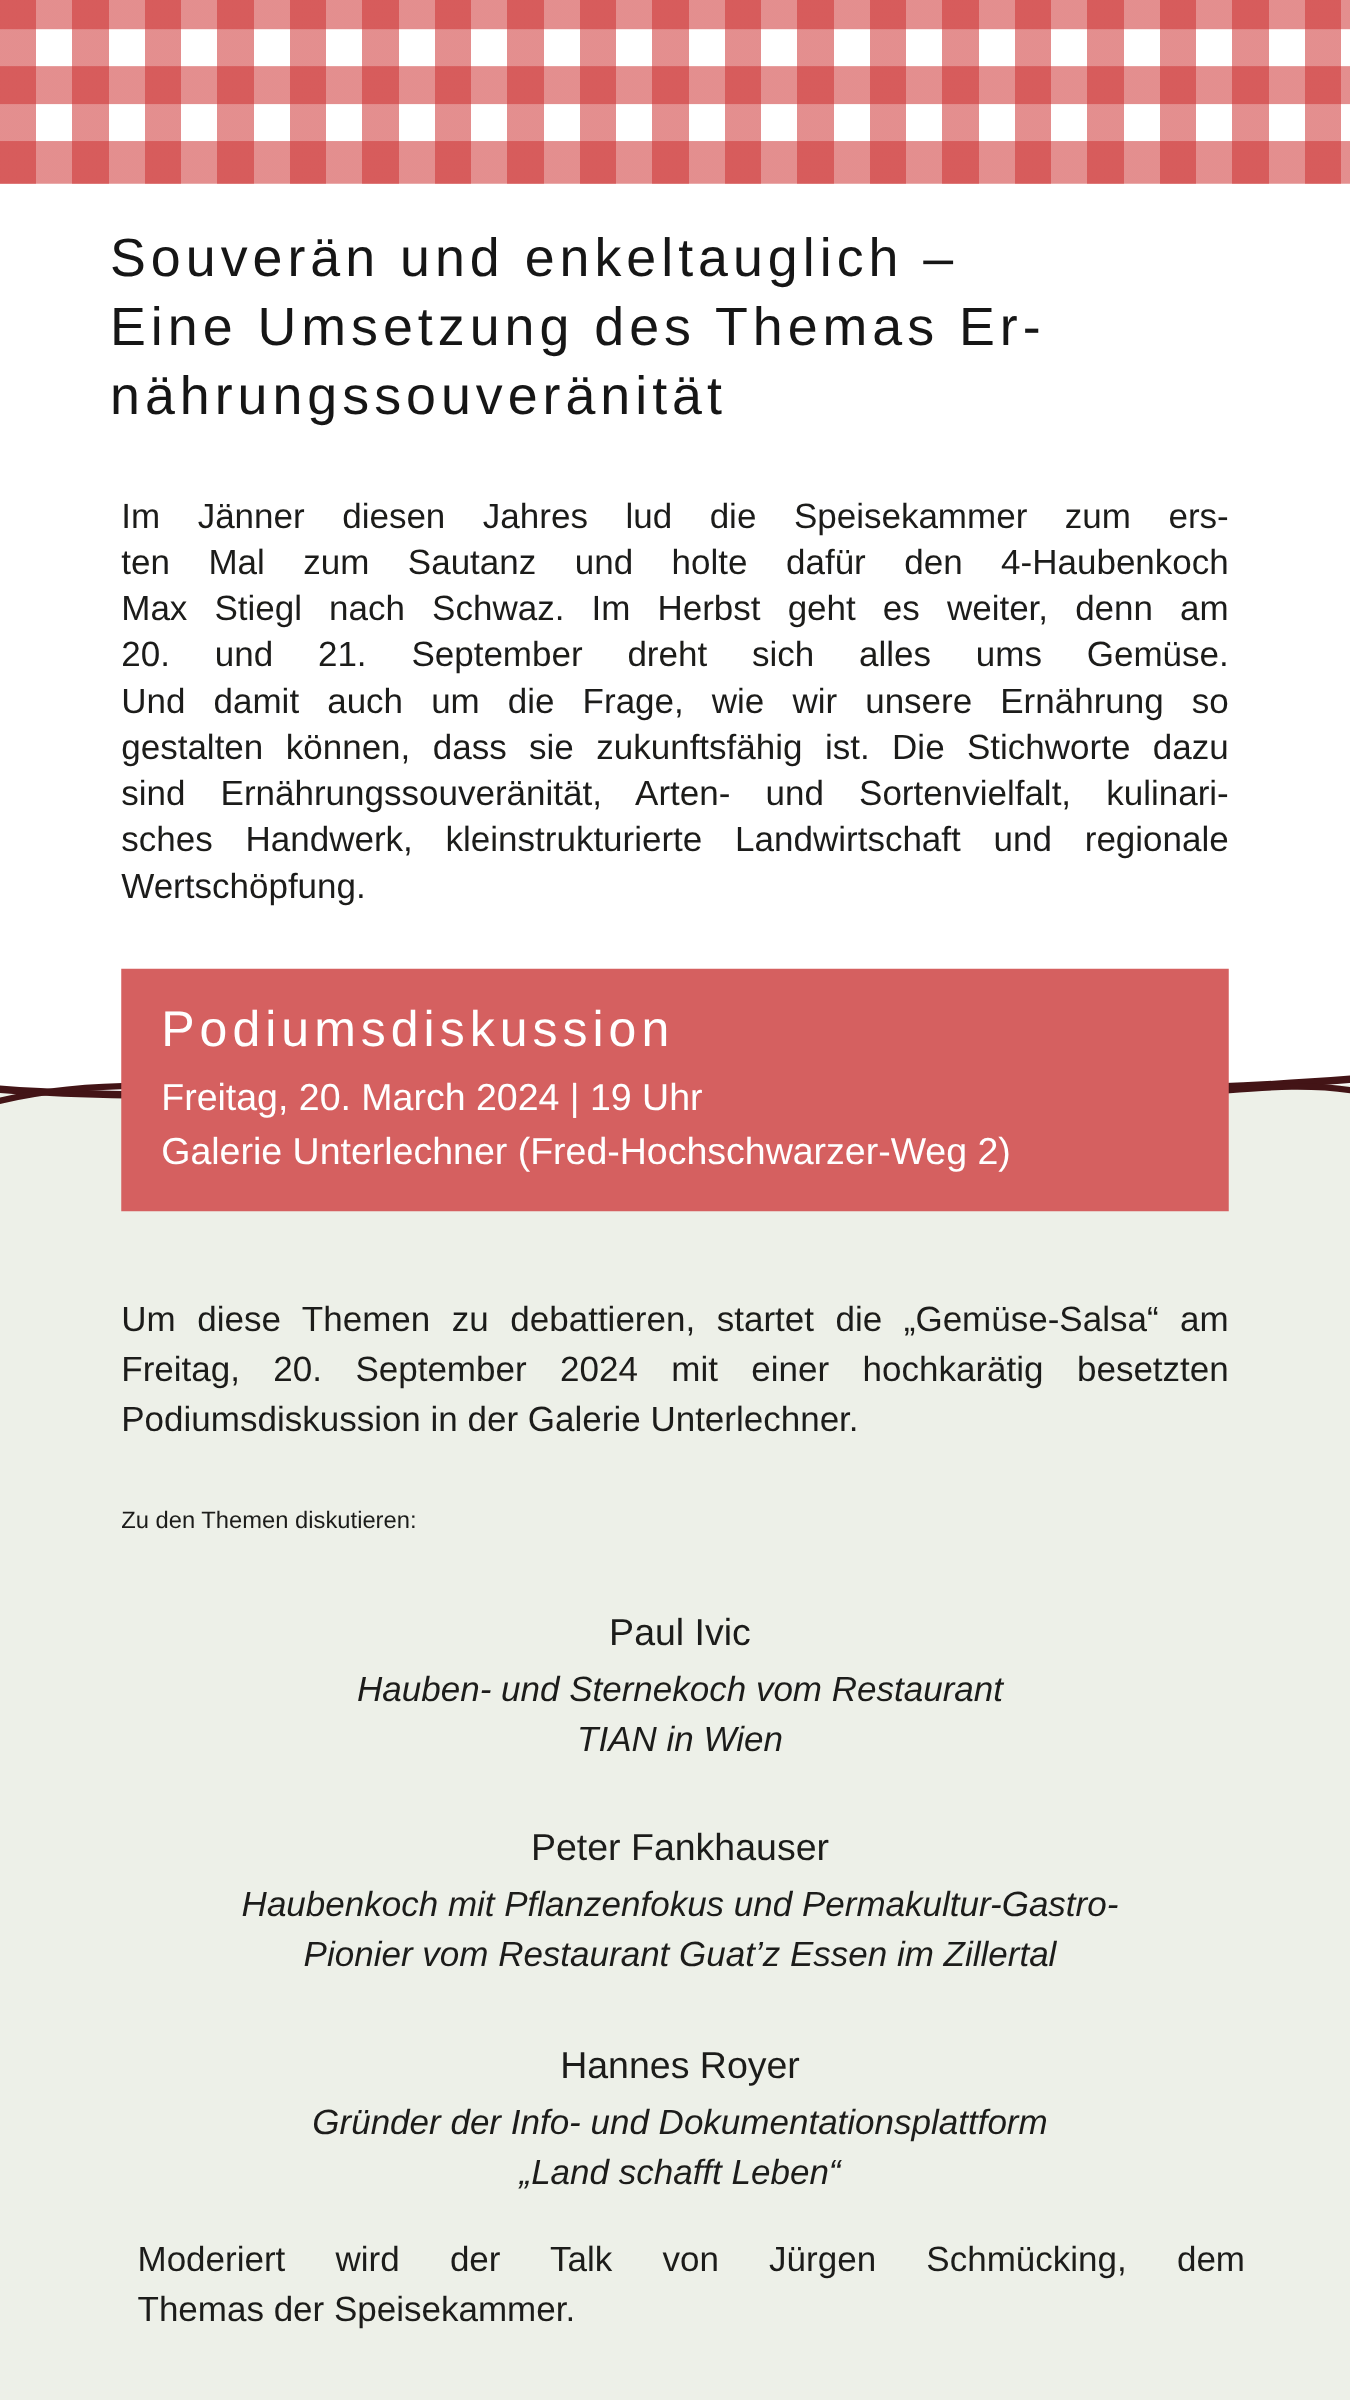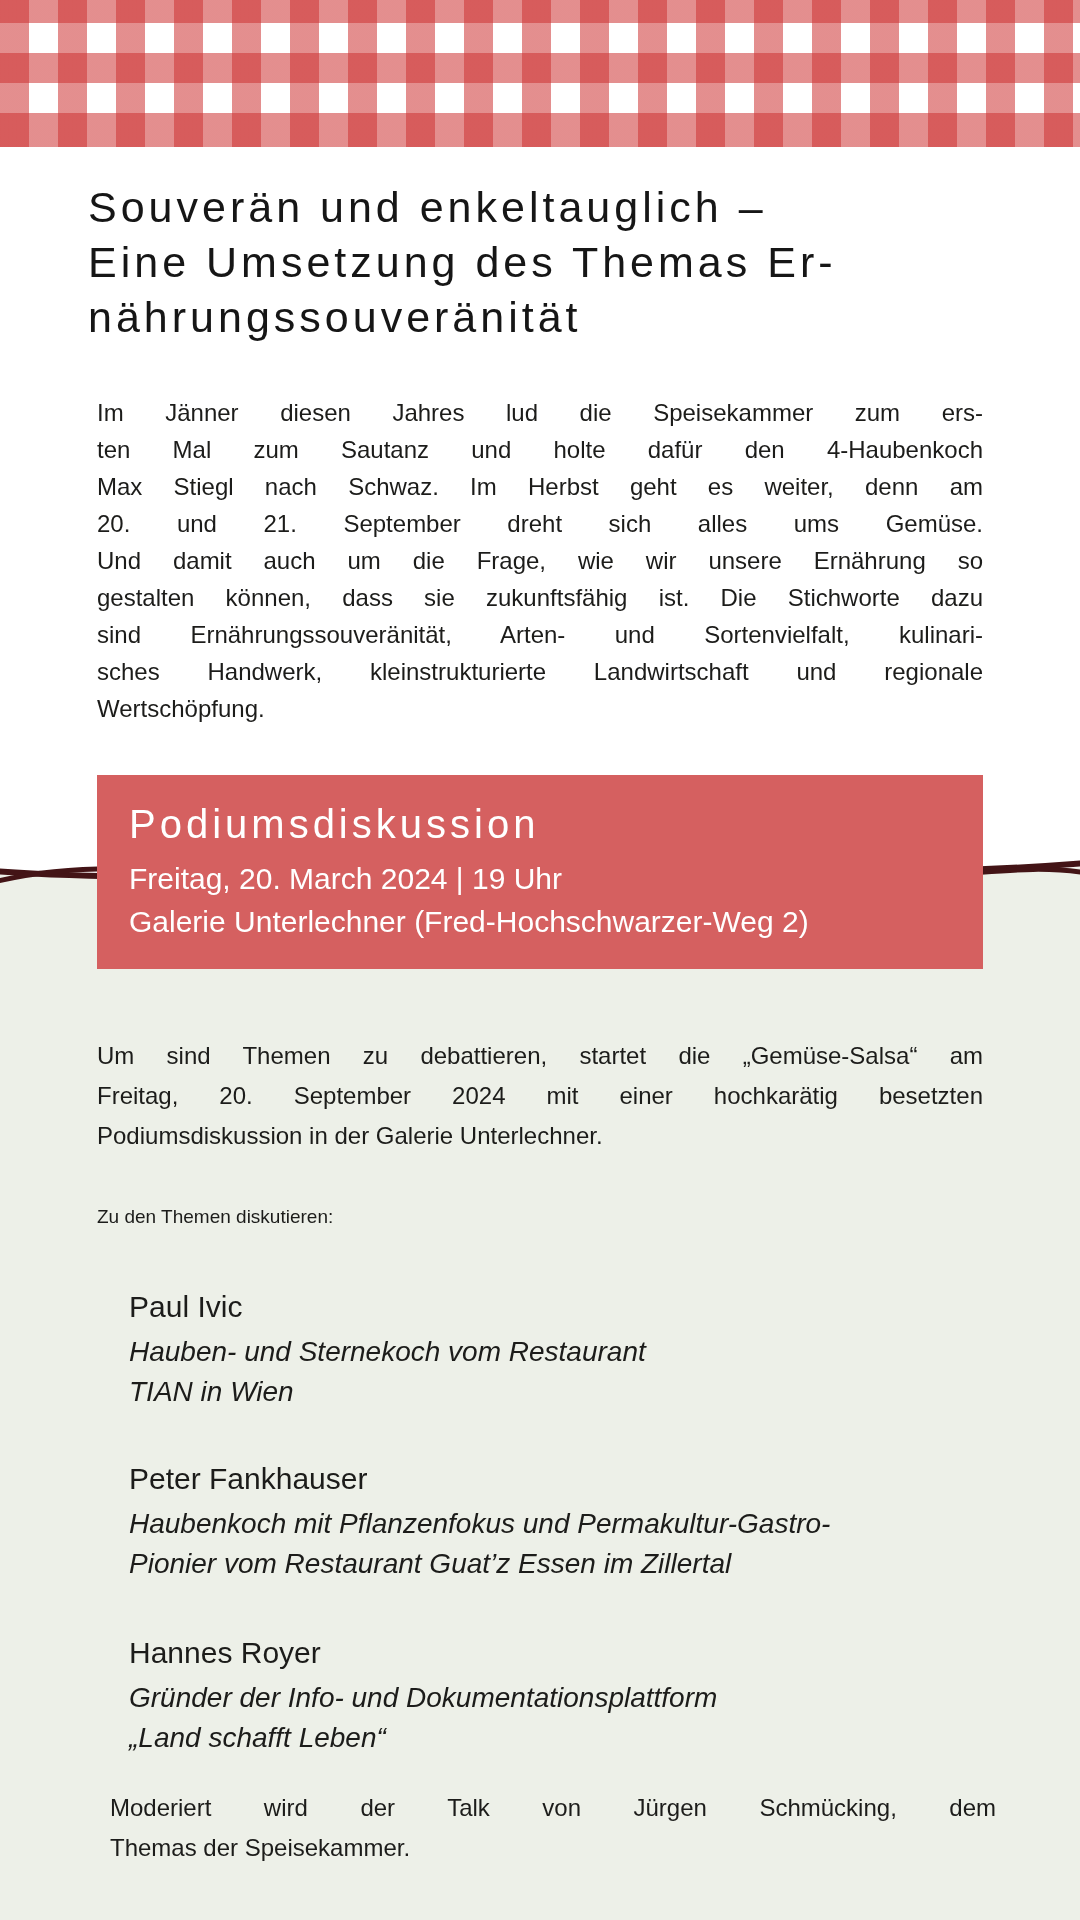--- a/index.html
+++ b/index.html
@@ -26,21 +26,21 @@
   .divider{position:absolute;left:0;top:840px;width:1080px;height:64px;z-index:1;}
 
   
   .headline{
     position:absolute;left:88px;top:180px;width:940px;margin:0;
     font-size:43px;line-height:55px;font-weight:200;letter-spacing:4px;
     white-space:pre-line;color:#161616;z-index:2;
   }
 
   
-  .copy{position:absolute;left:97px;width:886px;font-size:24px;z-index:2;}
+  .copy{position:absolute;left:97px;width:886px;font-size:28px;z-index:2;}
   .jline{text-align:justify;text-align-last:justify;}
   .jline.last{text-align-last:left;}
   .intro{top:394px;line-height:37px;}
   .para2{top:1036px;line-height:40px;}
   .moderation{top:1788px;line-height:40px;margin-left:13px;}
   strong{font-weight:400;}
 
   .speakers-intro{position:absolute;left:97px;top:1206px;font-size:19px;z-index:2;}
 
   
@@ -49,21 +49,21 @@
     box-sizing:border-box;padding:24px 24px 0 32px;
     z-index:2;color:#ffffff;
   }
   .event-title{
     font-size:40px;font-weight:200;letter-spacing:4px;line-height:46px;
     margin:2px 0 10px 0;
   }
   .event-line{font-size:30px;line-height:43px;}
 
   
-  .speaker{position:absolute;left:129px;width:830px;z-index:2;}
+  .speaker{position:absolute;left:129px;width:830px;z-index:2;text-align:center;}
   .speaker-name{font-size:30px;line-height:38px;}
   .speaker-role{font-size:28px;line-height:40px;font-style:italic;white-space:pre-line;margin-top:6px;}
   .sp1{top:1288px;}
   .sp2{top:1460px;}
   .sp3{top:1634px;}
 </style>
 </head>
 <body style="color: rgb(28, 28, 26);">
 
 <div class="page">
@@ -95,21 +95,21 @@
       <div class="jline last"><span>Wertschöpfung.</span></div>
     </div>
 
   <div class="event-box" style="background: rgb(213, 96, 96); color: rgb(255, 255, 255);">
     <div class="event-title">Podiumsdiskussion</div>
     <div class="event-line">Freitag, 20. March 2024 | 19 Uhr</div>
     <div class="event-line">Galerie Unterlechner (Fred-Hochschwarzer-Weg 2)</div>
   </div>
 
   <div class="copy para2">
-      <div class="jline"><span>Um sind Themen zu debattieren, startet die „Gemüse-Salsa“ am</span></div>
+      <div class="jline"><span>Um diese Themen zu debattieren, startet die „Gemüse-Salsa“ am</span></div>
       <div class="jline"><strong>Freitag, 20. September 2024</strong><span> mit einer hochkarätig besetzten</span></div>
       <div class="jline last"><strong>Podiumsdiskussion</strong><span> in der Galerie Unterlechner.</span></div>
     </div>
 
   <div class="speakers-intro">Zu den Themen diskutieren:</div>
 
   <div class="speaker sp1">
     <div class="speaker-name">Paul Ivic</div>
     <div class="speaker-role">Hauben- und Sternekoch vom Restaurant
 TIAN in Wien</div>

